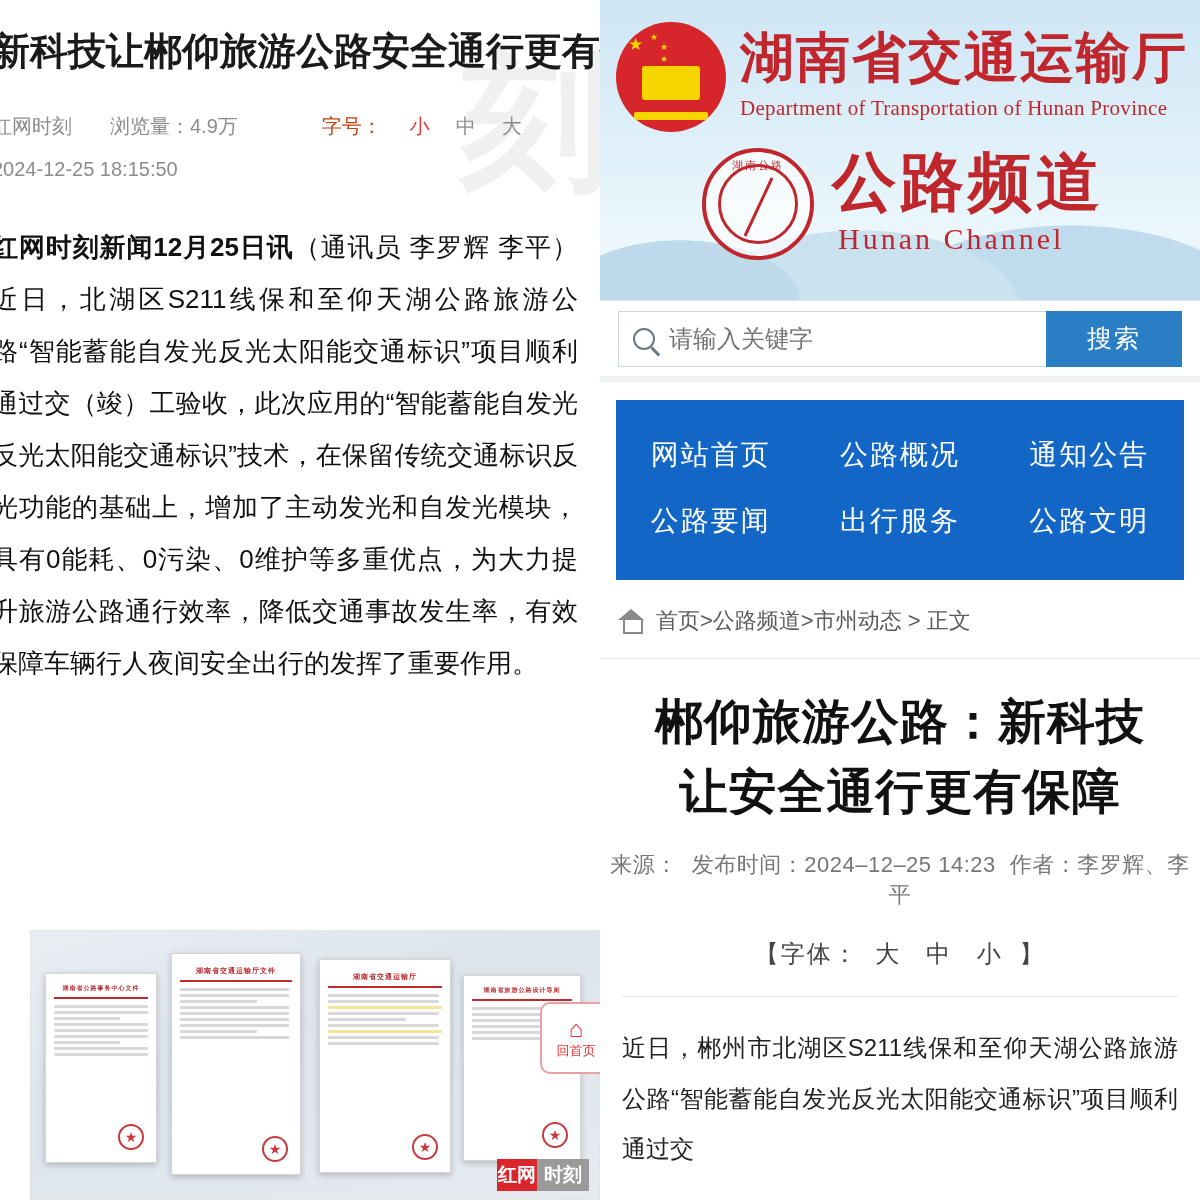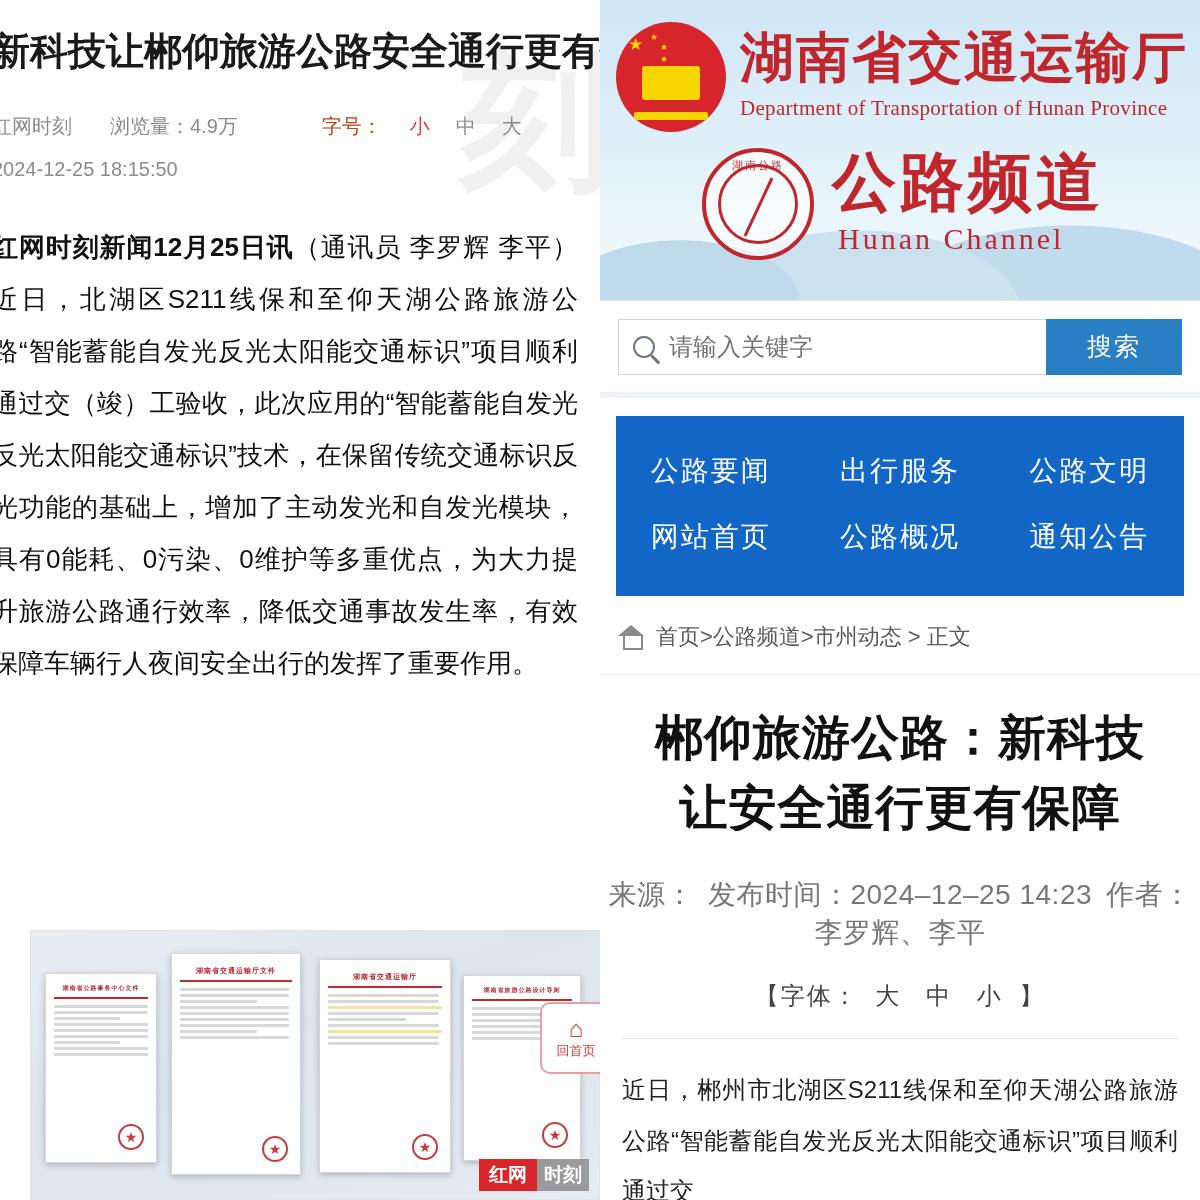--- a/index.html
+++ b/index.html
@@ -141,21 +141,21 @@
   .doc2 { left: 140px; top: 22px; width: 130px; height: 222px; }
   .doc3 { left: 288px; top: 28px; width: 132px; height: 214px; }
   .doc4 { left: 432px; top: 44px; width: 118px; height: 186px; }
   .photo-logo {
     position: absolute;
     right: 10px; bottom: 8px;
     display: flex; align-items: center;
     font-size: 19px; font-weight: bold;
     color: #fff;
   }
-  .photo-logo .a { background: #d8262c; padding: 3px 10px; }
+  .photo-logo .a { background: #d8262c; padding: 3px 1px; }
   .photo-logo .b { background: #9a9a9a; padding: 3px 7px; }
   .fab {
     position: absolute;
     left: 540px; top: 1002px;
     width: 72px; height: 72px;
     border: 2px solid #e8a0a3;
     border-radius: 10px;
     background: #ffffff;
     z-index: 5;
     display: flex;
@@ -274,21 +274,21 @@
     left: 238px; top: 222px;
     font-size: 30px;
     color: #c0272d;
     font-family: "Liberation Serif", serif;
     letter-spacing: 3px;
     white-space: nowrap;
   }
 
   .searchbar {
     position: relative;
-    width: 600px; height: 92px;
+    width: 600px; height: 76px;
     background: #ffffff;
     border-top: 1px solid #e6e6e6;
     display: flex;
     align-items: center;
     padding: 16px 18px;
   }
   .search-field {
     flex: 1;
     height: 56px;
     border: 1px solid #cfd7dd;
@@ -385,23 +385,23 @@
   .news-title {
     padding: 28px 34px 0 34px;
     font-size: 48px;
     font-weight: bold;
     color: #111;
     line-height: 1.45;
     text-align: center;
     letter-spacing: 1px;
   }
   .news-meta {
-    margin-top: 34px;
+    margin-top: 24px;
     text-align: center;
-    font-size: 28px;
+    font-size: 22px;
     color: #777;
     letter-spacing: .5px;
   }
   .news-meta .sep { display: inline-block; width: 14px; }
   .font-ctl {
     margin-top: 28px;
     text-align: center;
     font-size: 24px;
     color: #444;
     letter-spacing: 2px;
@@ -545,28 +545,28 @@
       <div class="search-field">
         <span class="mag"></span>
         <input class="search-input" type="text" placeholder="请输入关键字" style="">
       </div>
       <button class="search-btn">搜索</button>
     </div>
     <div class="search-divider"></div>
 
     <div class="navbox">
       <div class="navrow">
+        <div class="cell">网站首页</div>
+        <div class="cell">公路概况</div>
+        <div class="cell">通知公告</div>
+      </div>
+      <div class="navrow">
         <div class="cell">公路要闻</div>
         <div class="cell">出行服务</div>
         <div class="cell">公路文明</div>
-      </div>
-      <div class="navrow">
-        <div class="cell">网站首页</div>
-        <div class="cell">公路概况</div>
-        <div class="cell">通知公告</div>
       </div>
     </div>
 
     <div class="breadcrumb">
       <span class="bc-home"></span>
       <span>首页&gt;公路频道&gt;市州动态 &gt; 正文</span>
     </div>
 
     <div class="news-title">郴仰旅游公路：新科技让安全通行更有保障</div>
 

